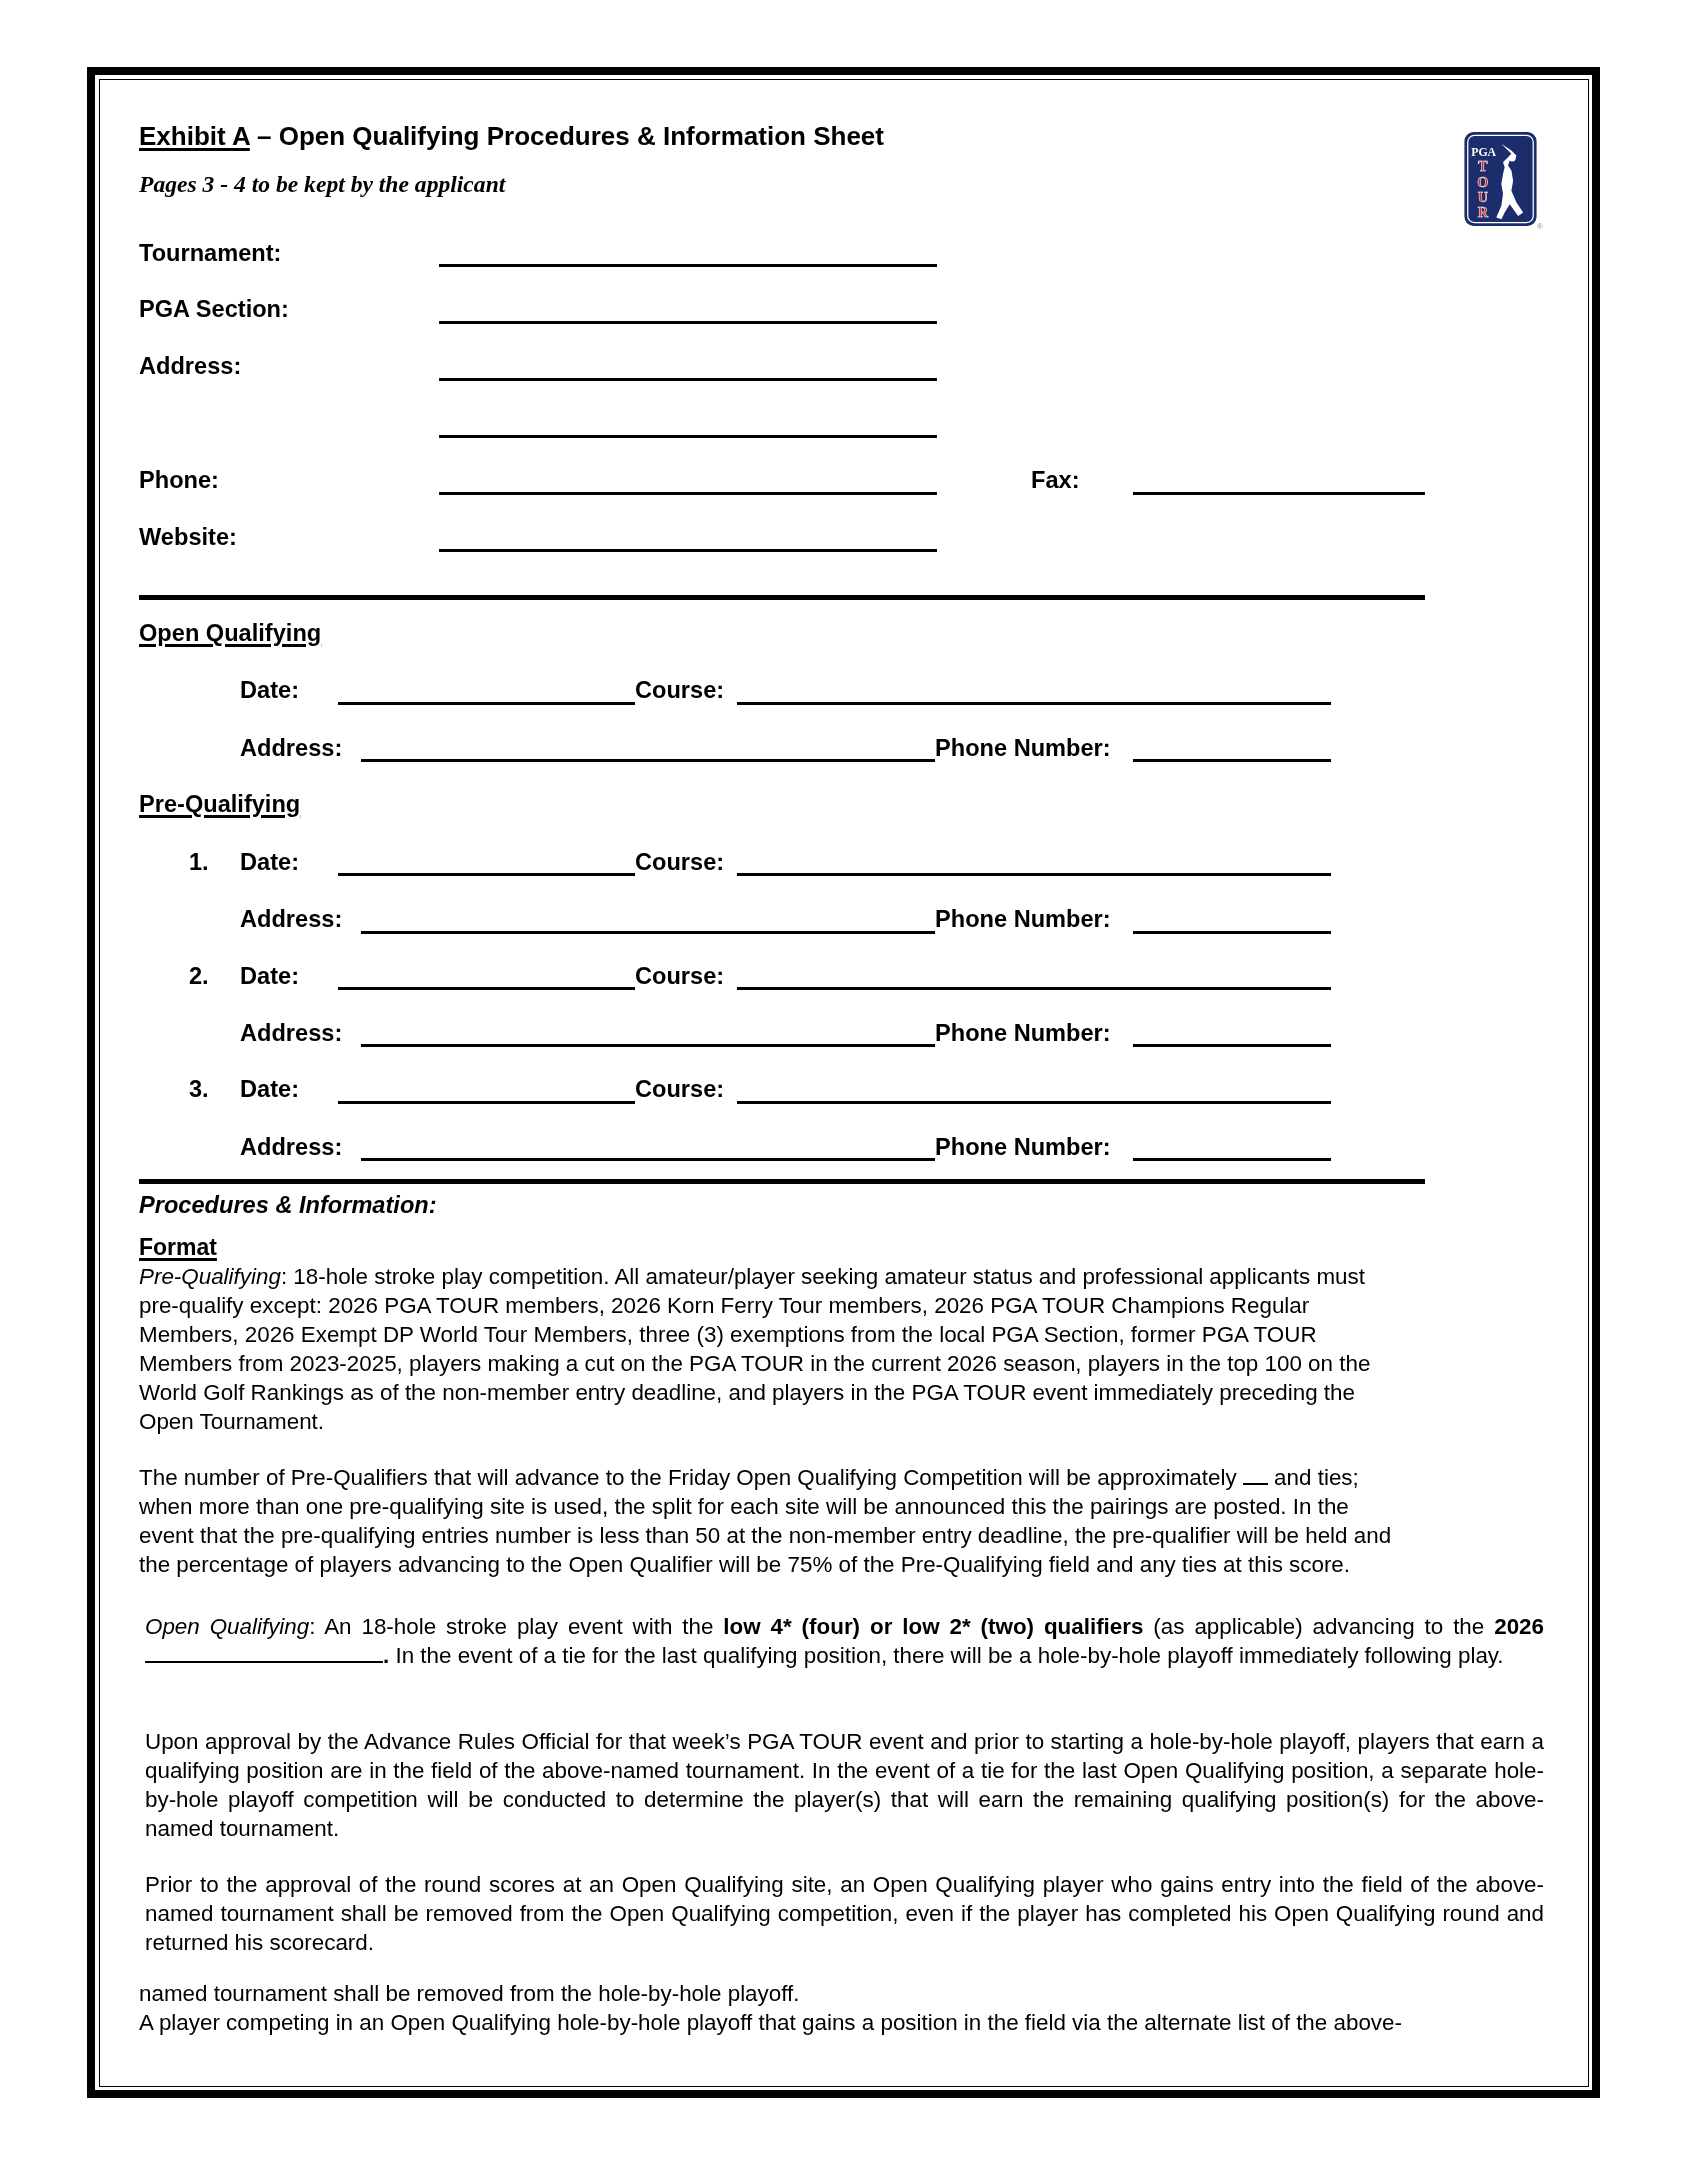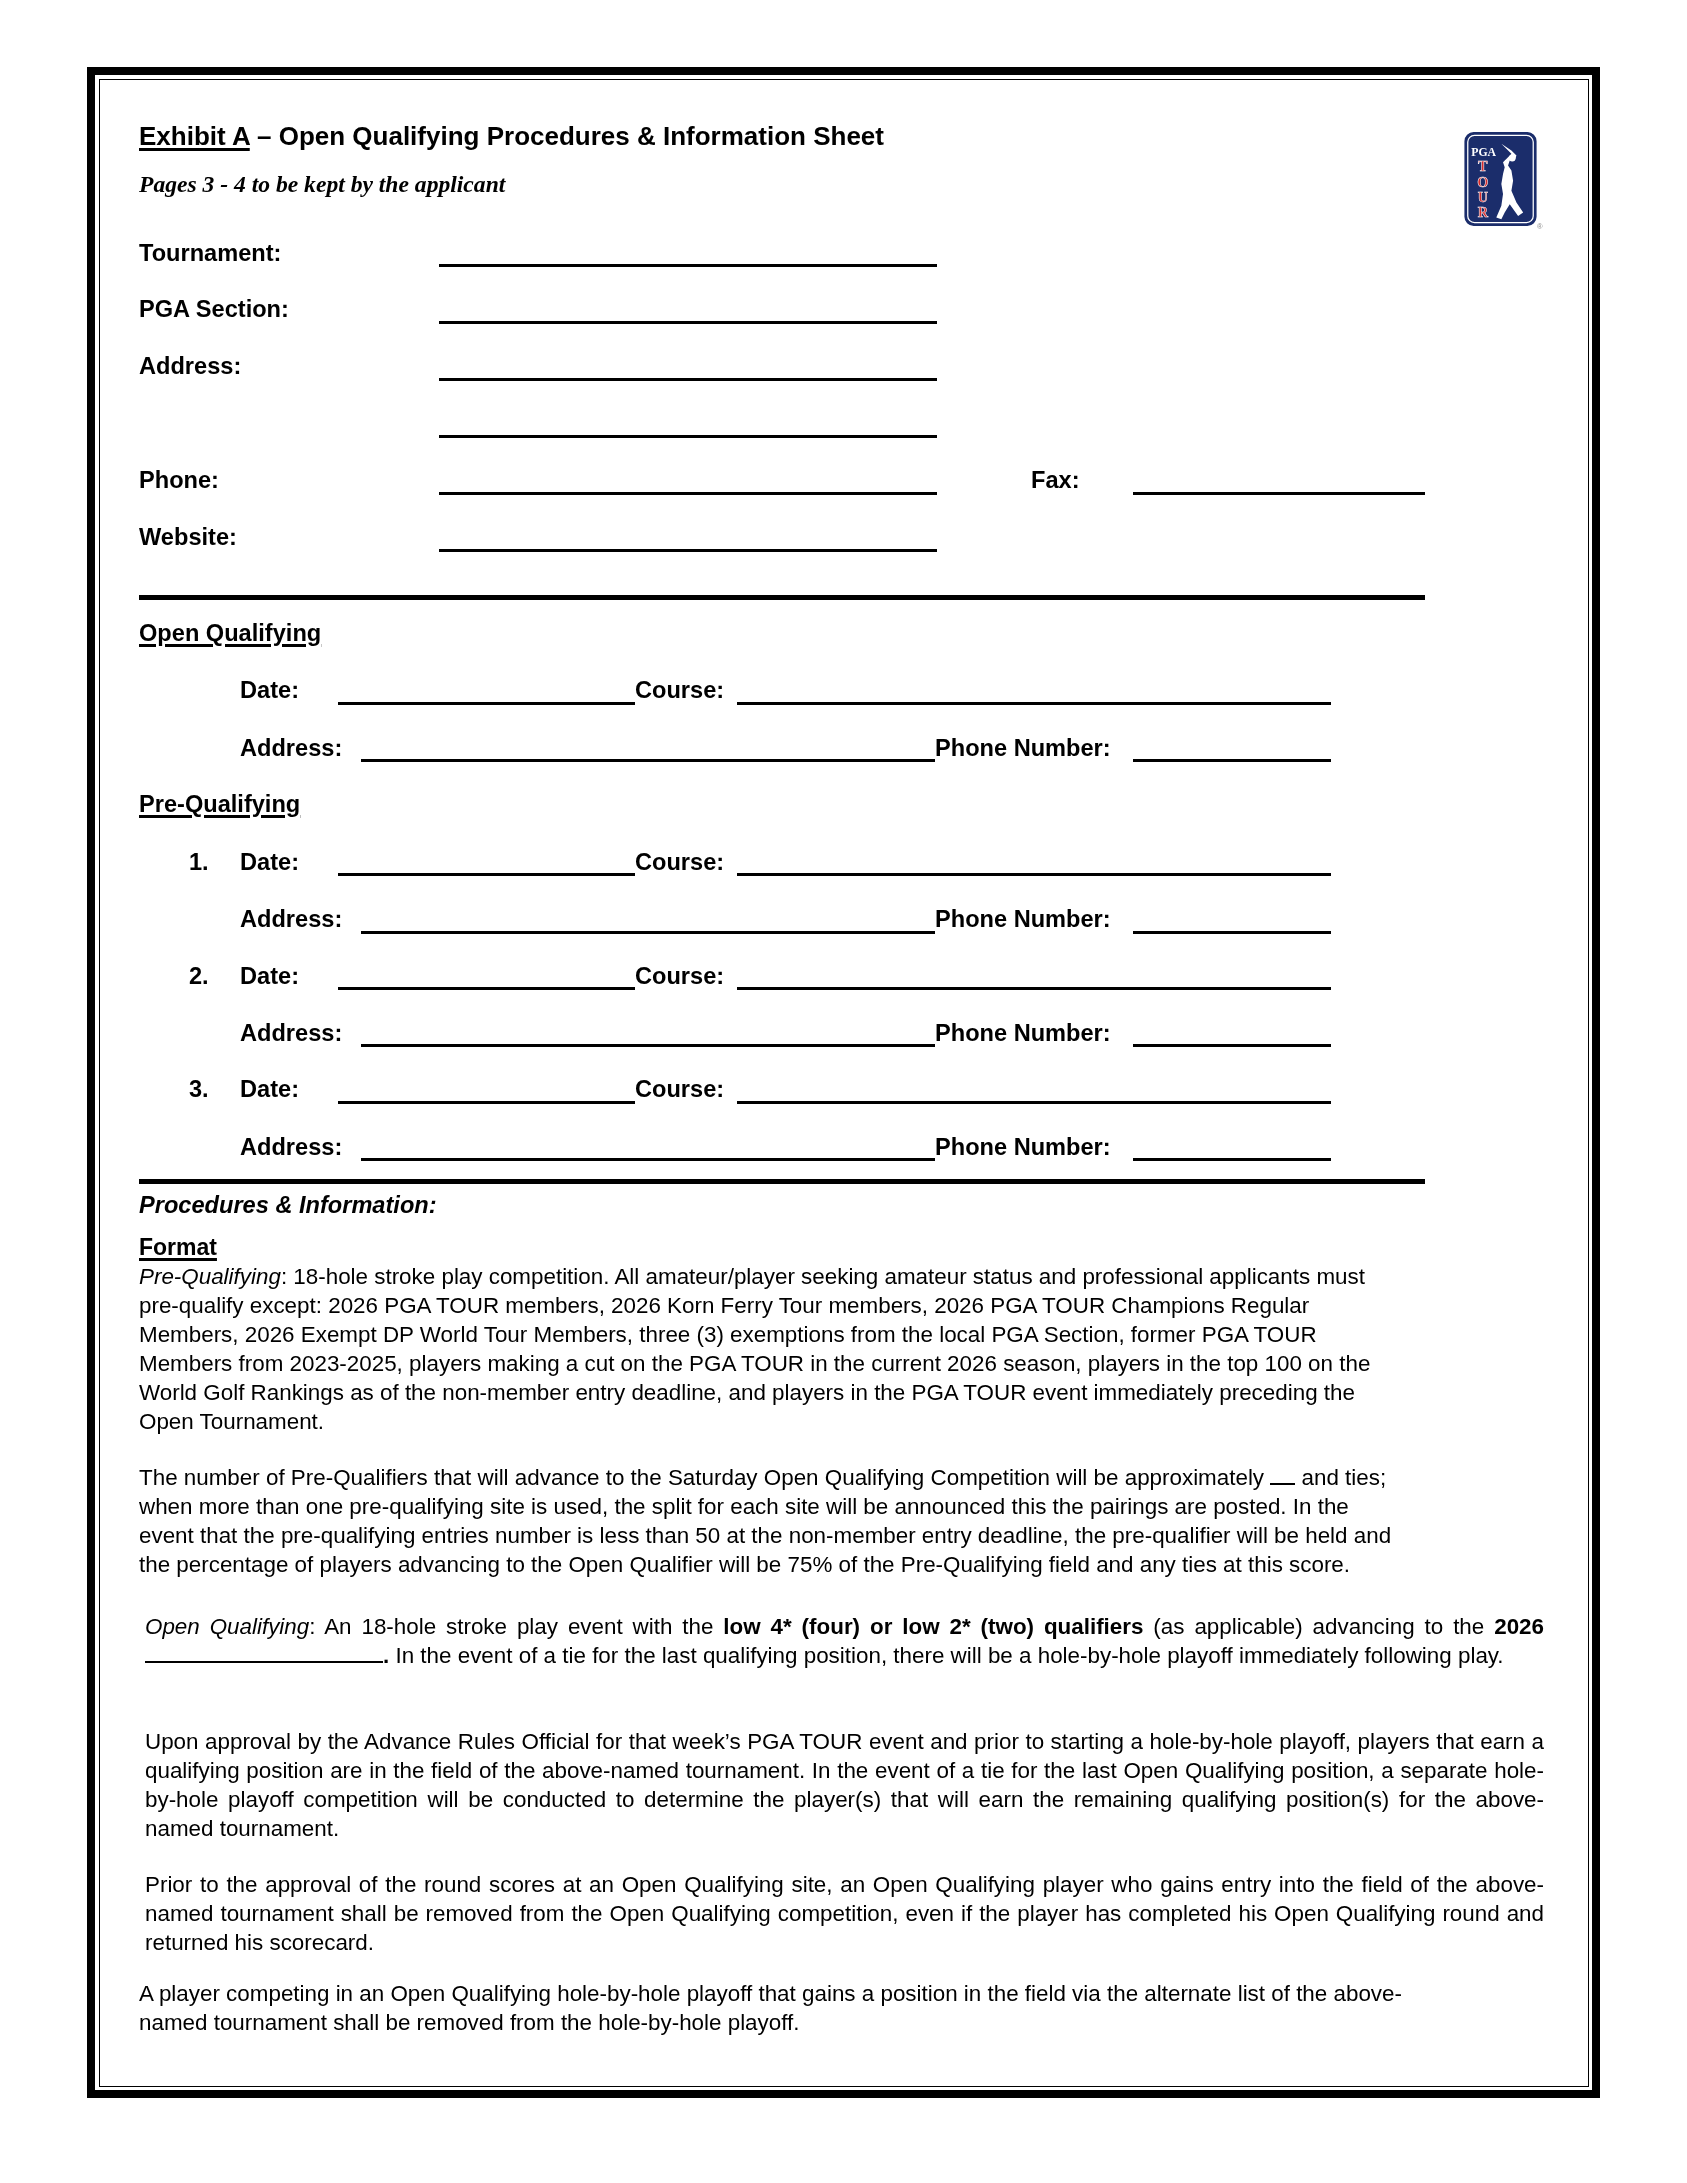--- a/index.html
+++ b/index.html
@@ -123,35 +123,35 @@
 <div class="body-block" style="top:1262px;">
   <div style="white-space:nowrap;"><i>Pre-Qualifying</i><span>: 18-hole stroke play competition. All amateur/player seeking amateur status and professional applicants must</span></div>
   <div style="white-space:nowrap;">pre-qualify except: 2026 PGA TOUR members, 2026 Korn Ferry Tour members, 2026 PGA TOUR Champions Regular</div>
   <div style="white-space:nowrap;">Members, 2026 Exempt DP World Tour Members, three (3) exemptions from the local PGA Section, former PGA TOUR</div>
   <div style="white-space:nowrap;">Members from 2023-2025, players making a cut on the PGA TOUR in the current 2026 season, players in the top 100 on the</div>
   <div style="white-space:nowrap;">World Golf Rankings as of the non-member entry deadline, and players in the PGA TOUR event immediately preceding the</div>
   <div style="white-space:nowrap;">Open Tournament.</div>
 </div>
 
 <div class="body-block" style="top:1463px;">
-  <div style="white-space:nowrap;"><span>The number of Pre-Qualifiers that will advance to the Saturday Open Qualifying Competition will be approximately </span><span class="blank-sm"></span><span> and ties;</span></div>
+  <div style="white-space:nowrap;"><span>The number of Pre-Qualifiers that will advance to the Friday Open Qualifying Competition will be approximately </span><span class="blank-sm"></span><span> and ties;</span></div>
   <div style="white-space:nowrap;">when more than one pre-qualifying site is used, the split for each site will be announced this the pairings are posted. In the</div>
   <div style="white-space:nowrap;">event that the pre-qualifying entries number is less than 50 at the non-member entry deadline, the pre-qualifier will be held and</div>
   <div style="white-space:nowrap;">the percentage of players advancing to the Open Qualifier will be 75% of the Pre-Qualifying field and any ties at this score.</div>
 </div>
 
 <div class="body-block justify" style="top:1606px;">
   <p><i>Open Qualifying</i><span>: An 18-hole stroke play event with the </span><b>low 4* (four) or low 2* (two) qualifiers</b><span> (as applicable) advancing to the </span><b>2026</b> <span class="blank-lg"></span><b>.</b><span>  In the event of a tie for the last qualifying position, there will be a hole-by-hole playoff immediately following play.</span></p>
 </div>
 
 <div class="body-block justify" style="top:1721px;">
   <p>Upon approval by the Advance Rules Official for that week’s PGA TOUR event and prior to starting a hole-by-hole playoff, players that earn a qualifying position are in the field of the above-named tournament. In the event of a tie for the last Open Qualifying position, a separate hole-by-hole playoff competition will be conducted to determine the player(s) that will earn the remaining qualifying position(s) for the above-named tournament.</p>
 </div>
 
 <div class="body-block justify" style="top:1864px;">
   <p>Prior to the approval of the round scores at an Open Qualifying site, an Open Qualifying player who gains entry into the field of the above-named tournament shall be removed from the Open Qualifying competition, even if the player has completed his Open Qualifying round and returned his scorecard.</p>
 </div>
 
 <div class="body-block" style="top:1979px;">
+  <div style="white-space:nowrap;">named tournament shall be removed from the hole-by-hole playoff.</div>
   <div style="white-space:nowrap;">A player competing in an Open Qualifying hole-by-hole playoff that gains a position in the field via the alternate list of the above-</div>
-  <div style="white-space:nowrap;">named tournament shall be removed from the hole-by-hole playoff.</div>
 </div>
 
 
 </body></html>

